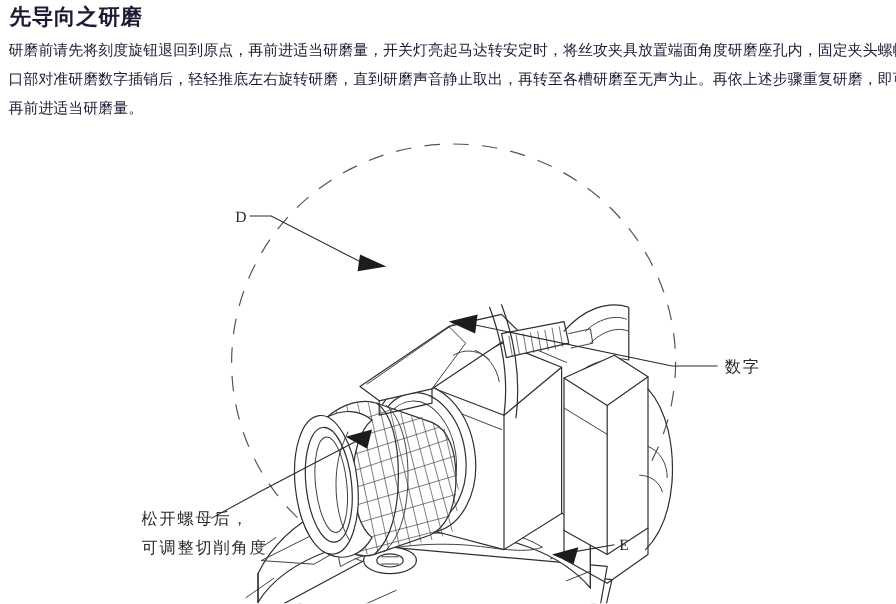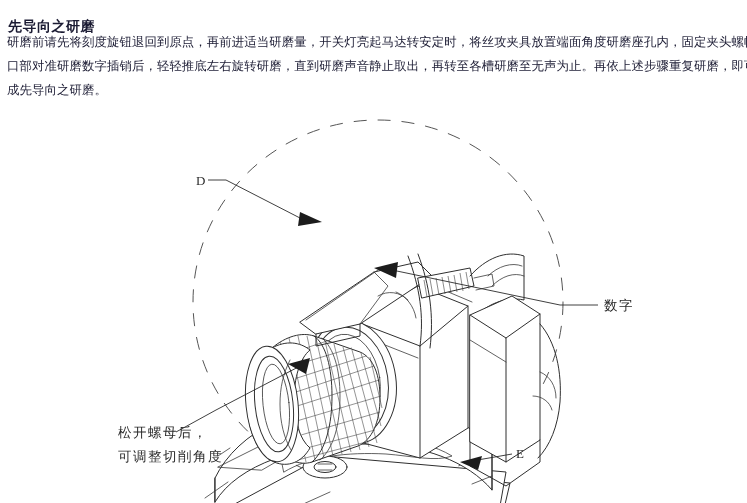--- a/index.html
+++ b/index.html
@@ -27,22 +27,22 @@
     position: absolute;
     left: 0;
     top: 0;
     width: 747px;
     padding: 0;
   }
 
   .doc-title {
     position: absolute;
     left: 8px;
-    top: 17px;
-    font-size: 14px;
+    top: 5px;
+    font-size: 18px;
     font-weight: bold;
     color: #1b1b33;
     letter-spacing: 0.5px;
     line-height: 18px;
     white-space: nowrap;
   }
 
   .body-para {
     position: absolute;
     left: 7px;
@@ -114,21 +114,21 @@
 
 <div id="page">
 
   <div class="text-block">
 
     <div class="doc-title">先导向之研磨</div>
 
     <div class="body-para">
       <span class="body-line">研磨前请先将刻度旋钮退回到原点，再前进适当研磨量，开关灯亮起马达转安定时，将丝攻夹具放置端面角度研磨座孔内，固定夹头螺帽缺</span>
       <span class="body-line">口部对准研磨数字插销后，轻轻推底左右旋转研磨，直到研磨声音静止取出，再转至各槽研磨至无声为止。再依上述步骤重复研磨，即可完</span>
-      <span class="body-line">成先导向之研磨。</span>
+      <span class="body-line">再前进适当研磨量。</span>
     </div>
   </div>
 
   <div class="diagram-wrap">
     <svg class="diagram-svg" width="747" height="393" viewBox="0 0 747 393">
 
       <g>
         <ellipse class="ln-dash" cx="378" cy="192" rx="185" ry="182"></ellipse>
       </g>
 

